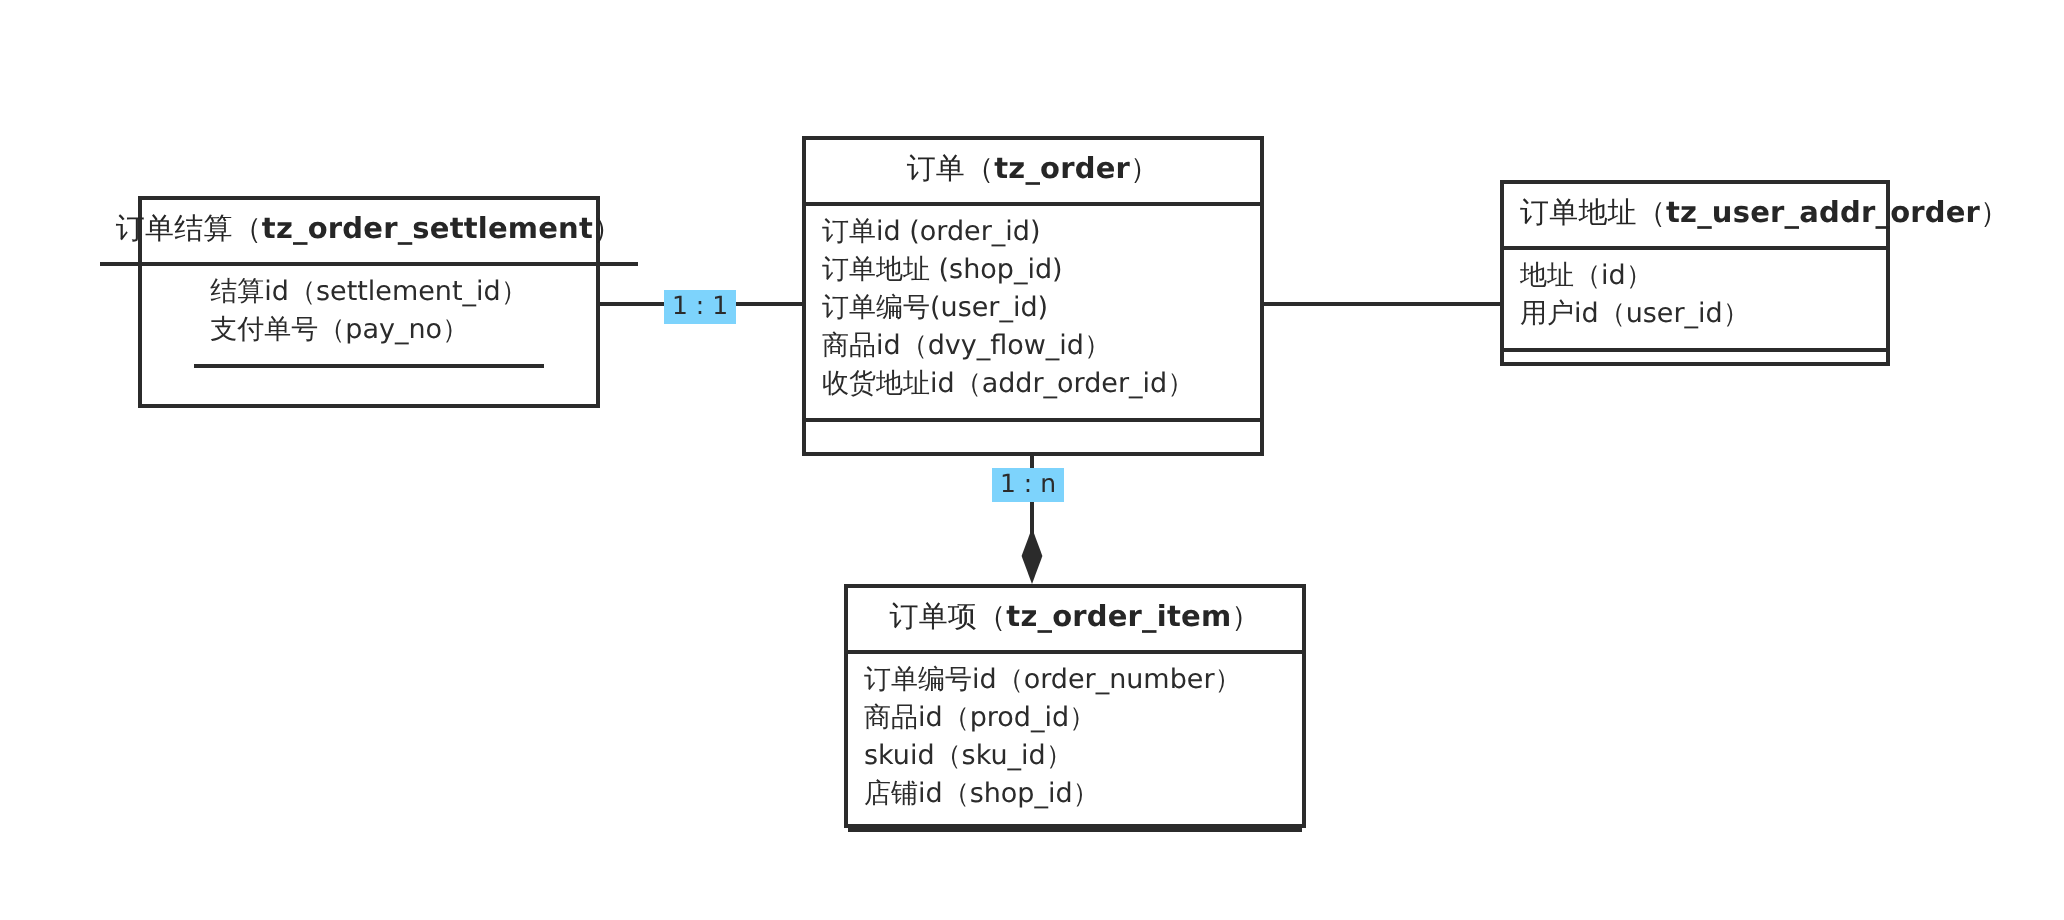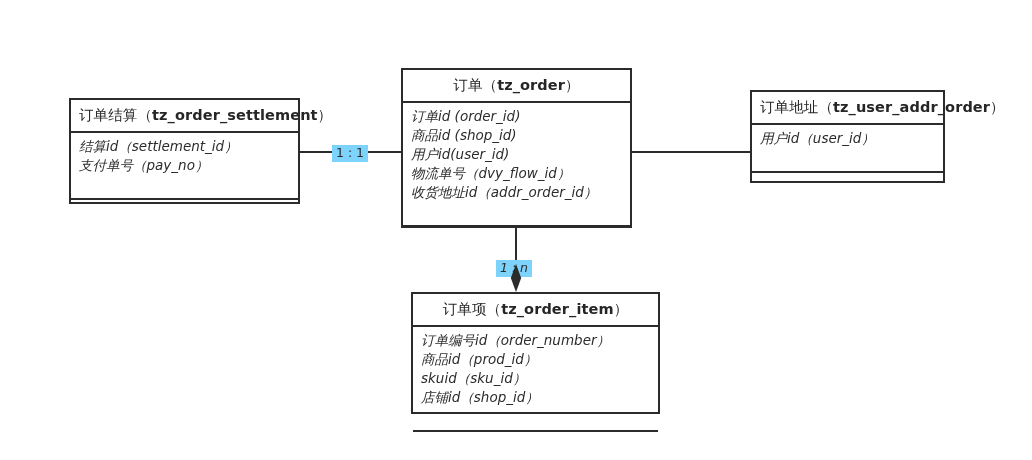--- a/index.html
+++ b/index.html
@@ -42,39 +42,38 @@
     padding: 7px 8px 7px 8px;
     white-space: nowrap;
     letter-spacing: 0.1px;
   }
   .entity-header .tbl {
     font-weight: bold;
   }
   .entity-attrs {
     box-sizing: border-box;
     border-bottom: 2px solid #2b2b2b;
-    padding: 4px 8px 23px 8px;
-    font-style: italic;
+    padding: 4px 8px 7px 8px;
   }
   .entity-attr {
     font-size: 13.5px;
     line-height: 1.40;
     white-space: nowrap;
     color: #2b2b2b;
   }
   .entity-footer {
     flex: 1 1 auto;
     min-height: 22px;
   }
 
   
   #box-order          { left: 401px; top: 68px;  width: 231px; height: 160px; }
-  #box-settlement     { left: 69px;  top: 98px;  width: 231px; height: 106px; }
+  #box-settlement     { left: 69px;  top: 98px;  width: 231px; height: 106px; align-items: center; }
   #box-addr           { left: 750px; top: 90px; width: 195px; height: 93px;  }
-  #box-item           { left: 411px; top: 292px; width: 249px; height: 122px; }
+  #box-item           { left: 422px; top: 292px; width: 231px; height: 122px; }
 
   
   .conn {
     position: absolute;
     background: #2b2b2b;
     z-index: 1;
   }
   .conn-h { height: 2px; }
   .conn-v { width: 2px; }
 
@@ -87,21 +86,21 @@
     position: absolute;
     font-size: 12.5px;
     line-height: 1;
     color: #2b2b2b;
     background: #7dd3fc;
     padding: 2px 4px;
     white-space: nowrap;
     z-index: 2;
   }
   #label-1-1 { left: 332px; top: 145px; }
-  #label-1-n { left: 496px; top: 260px; font-style: italic; }
+  #label-1-n { left: 496px; top: 234px; }
 
   
   #arrow-item {
     position: absolute;
     left: 508px;
     top: 264px;
     width: 16px;
     height: 28px;
     z-index: 2;
   }
@@ -132,33 +131,34 @@
     </div>
     <div class="entity-footer"></div>
   </div>
 
   <div class="entity" id="box-order">
     <div class="entity-header">
       <span>订单</span><span>（</span><span class="tbl">tz_order</span><span>）</span>
     </div>
     <div class="entity-attrs">
       <div class="entity-attr">订单id (order_id)</div>
-      <div class="entity-attr">商品id (shop_id)</div>
-      <div class="entity-attr">用户id(user_id)</div>
-      <div class="entity-attr">物流单号（dvy_flow_id）</div>
+      <div class="entity-attr">订单地址 (shop_id)</div>
+      <div class="entity-attr">订单编号(user_id)</div>
+      <div class="entity-attr">商品id（dvy_flow_id）</div>
       <div class="entity-attr">收货地址id（addr_order_id）</div>
     </div>
     <div class="entity-footer"></div>
   </div>
 
   <div class="entity" id="box-addr">
     <div class="entity-header">
       <span>订单地址</span><span>（</span><span class="tbl">tz_user_addr_order</span><span>）</span>
     </div>
     <div class="entity-attrs">
+      <div class="entity-attr">地址（id）</div>
       <div class="entity-attr">用户id（user_id）</div>
     </div>
     <div class="entity-footer"></div>
   </div>
 
   <div class="entity" id="box-item">
     <div class="entity-header">
       <span>订单项</span><span>（</span><span class="tbl">tz_order_item</span><span>）</span>
     </div>
     <div class="entity-attrs">

